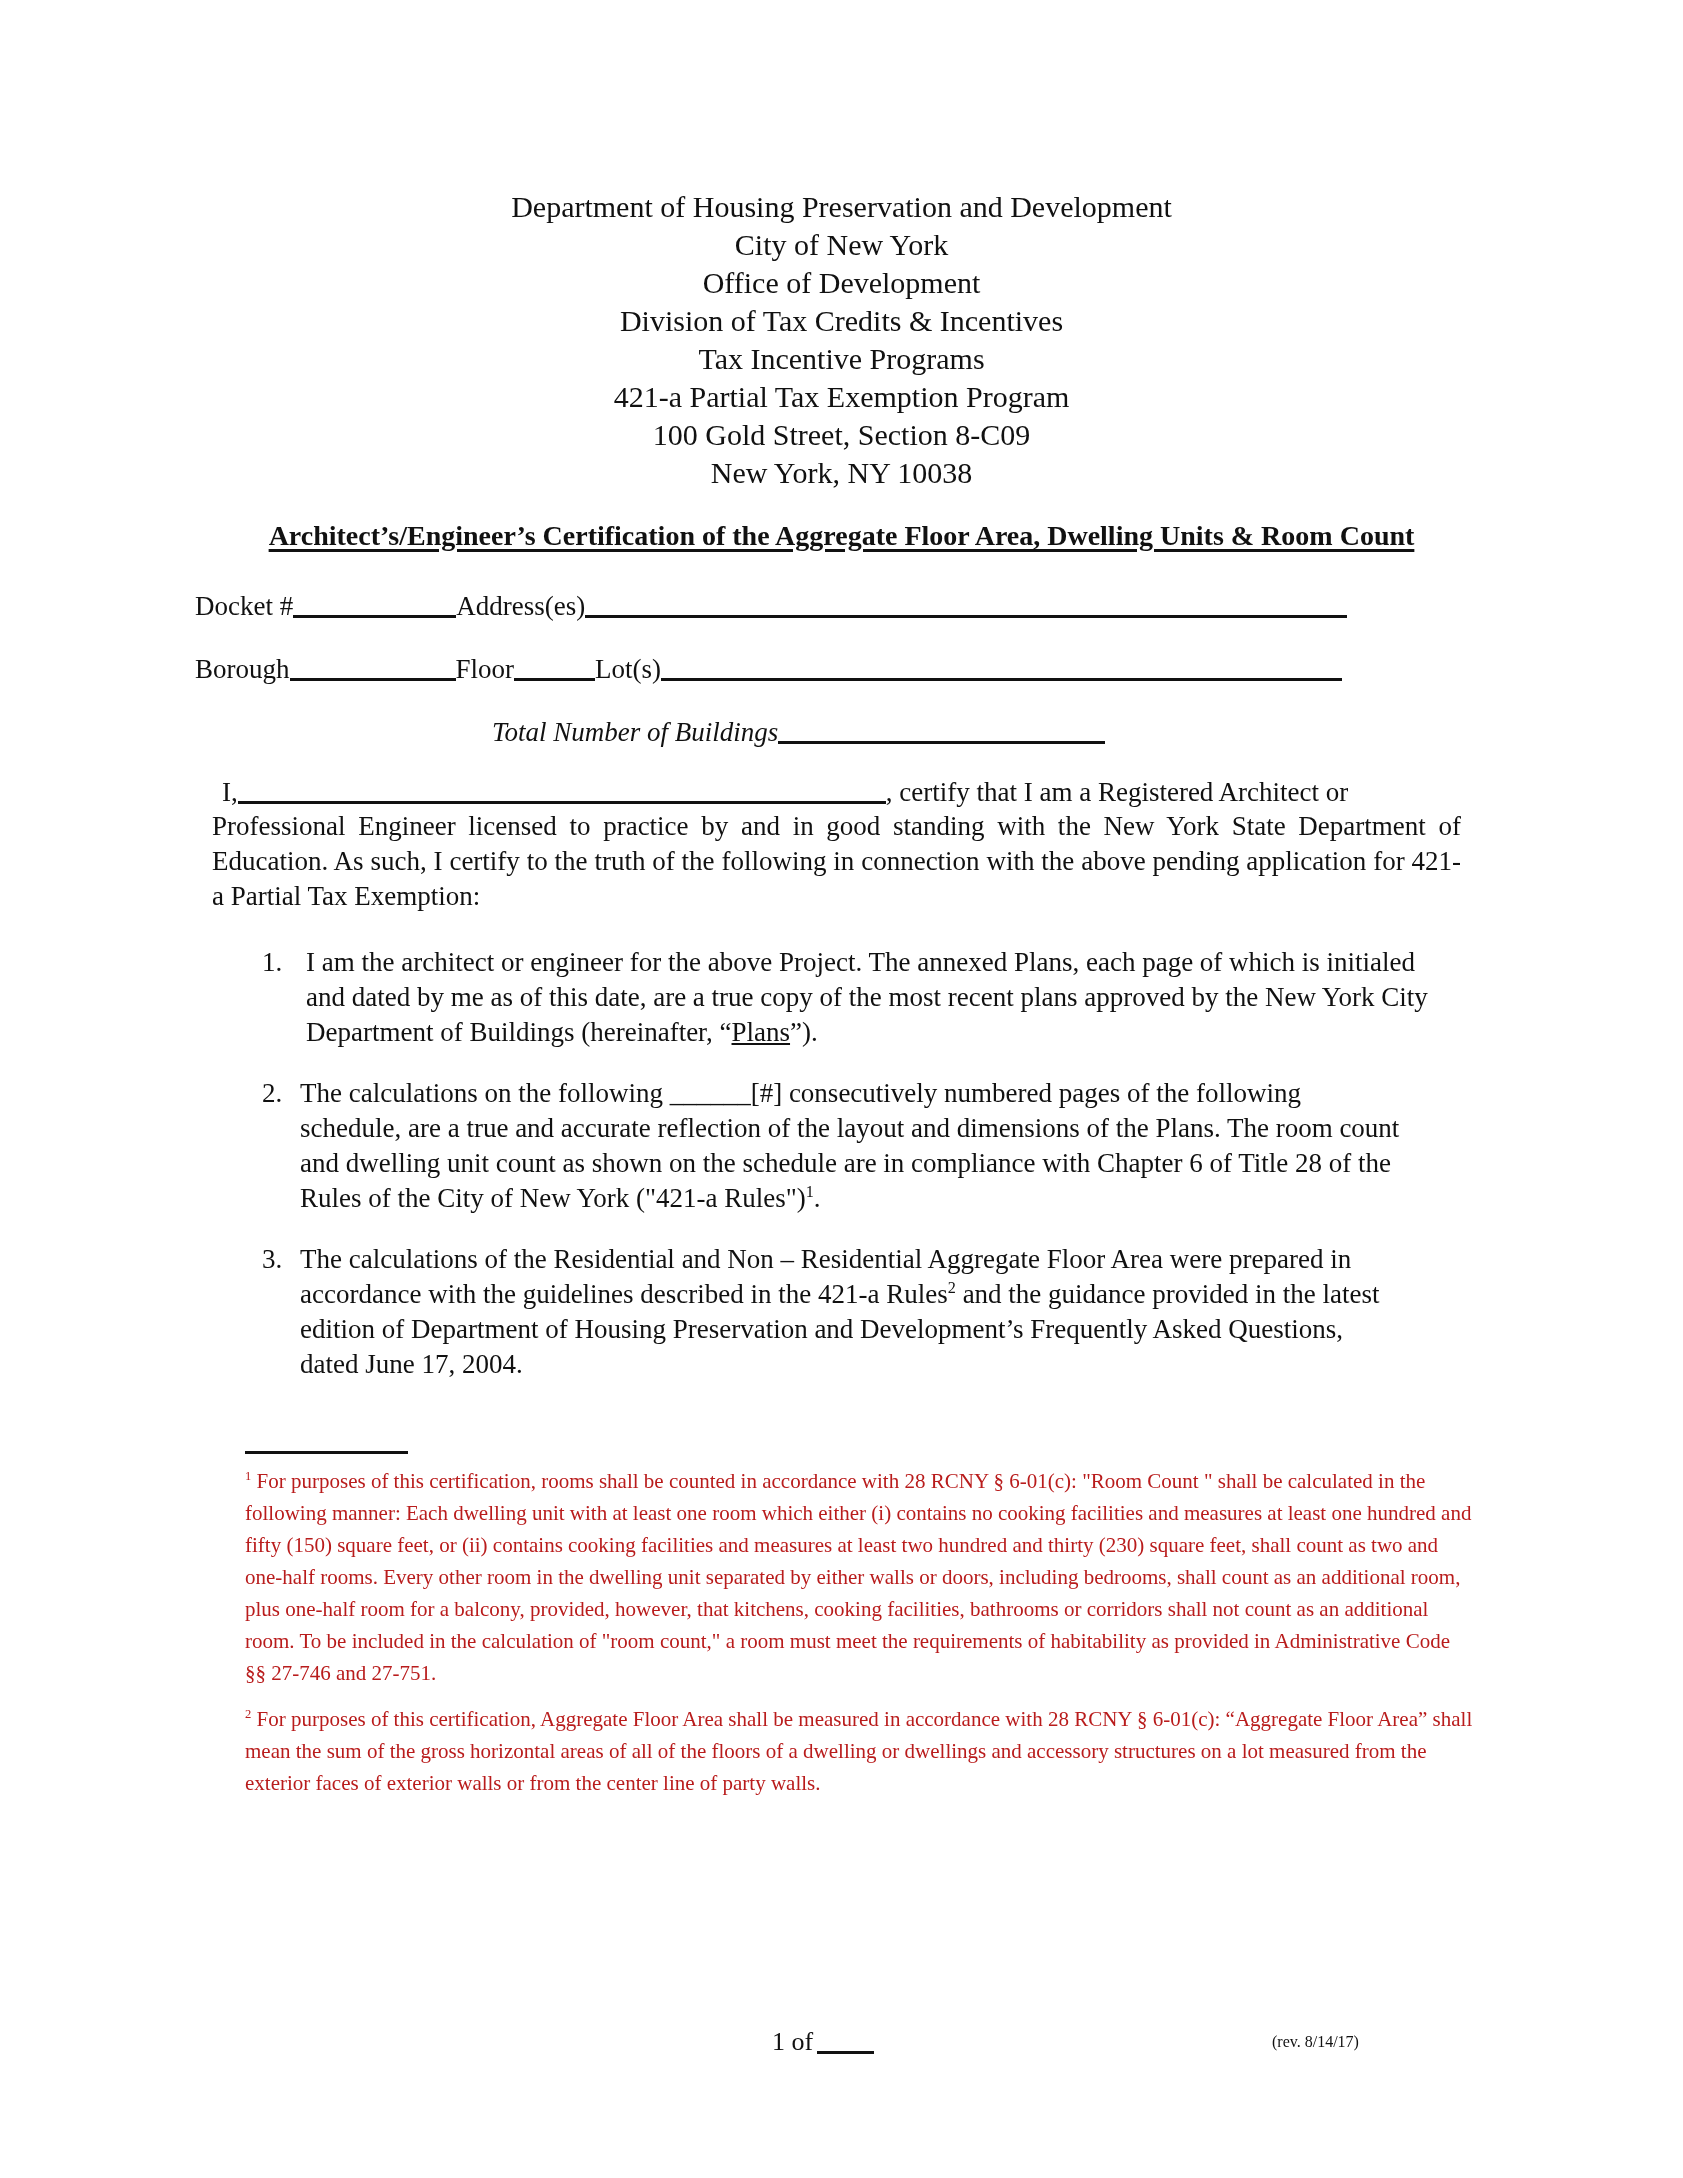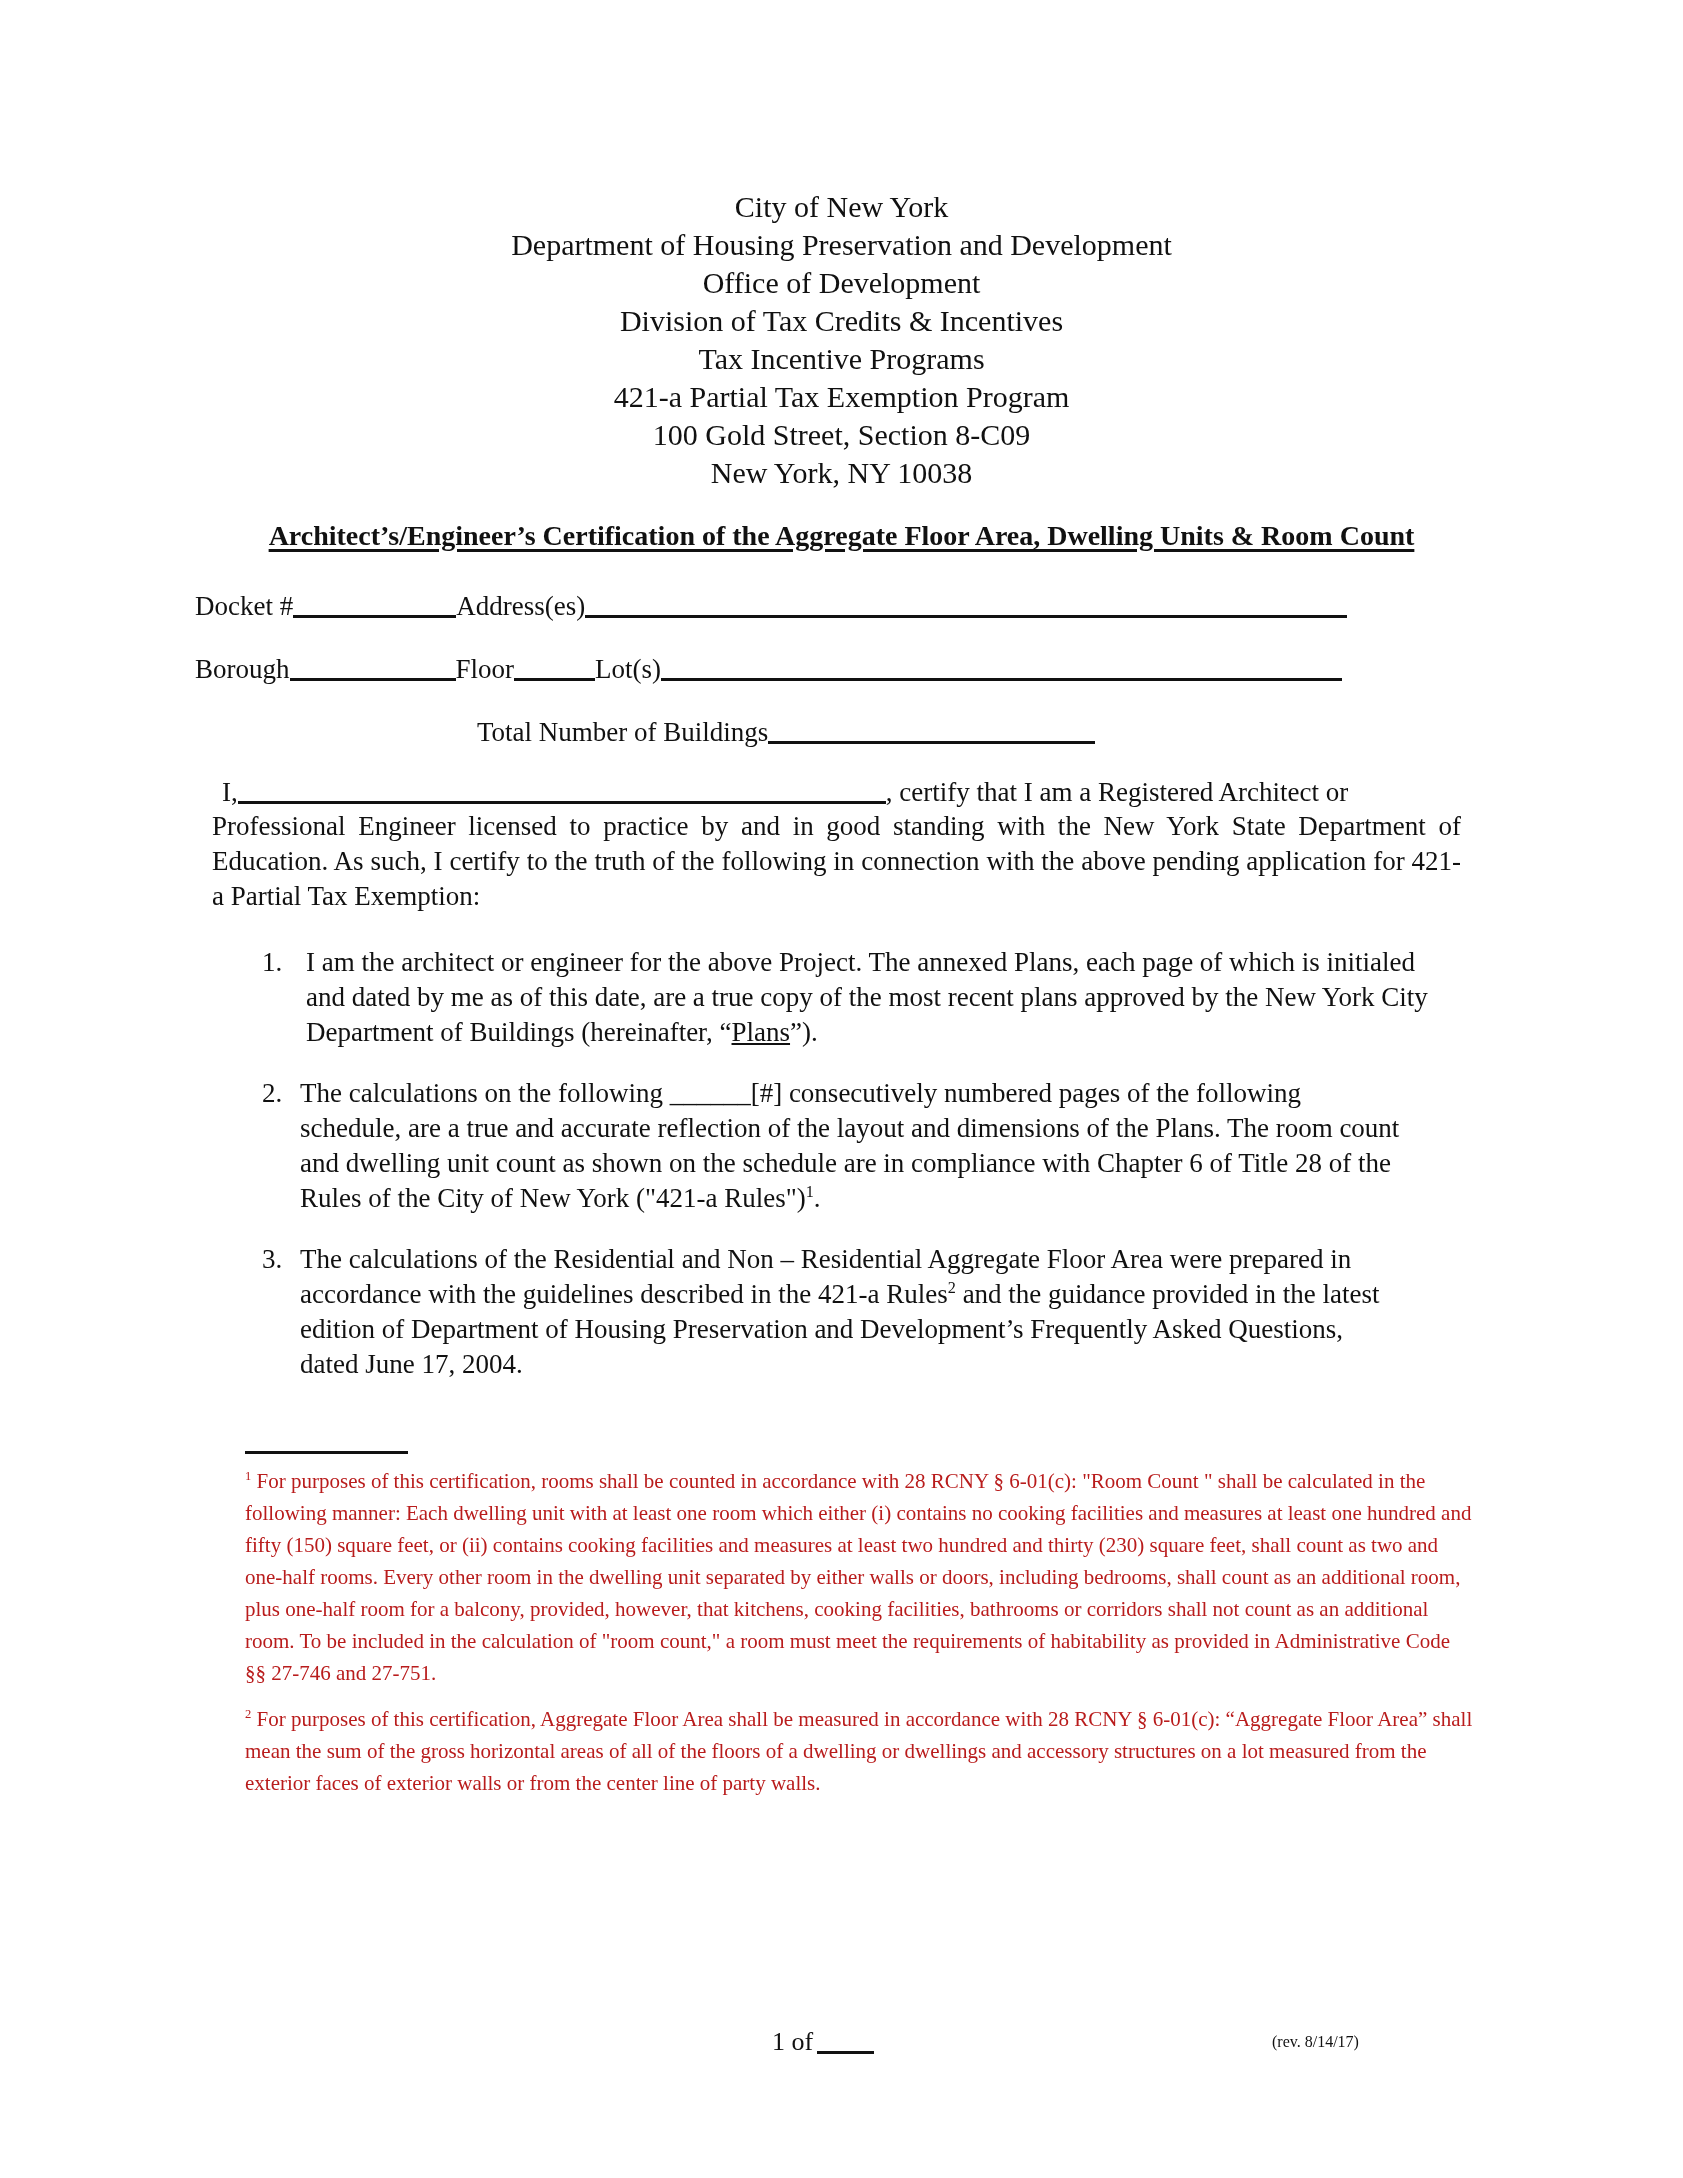--- a/index.html
+++ b/index.html
@@ -18,22 +18,22 @@
   .li .txt { flex: 1; }
   .fn { font-size: 21px; line-height: 32px; color: #b91c1c; }
   sup { font-size: 60%; line-height: 0; }
   .u { text-decoration: underline; }
   .rule { height: 3px; background: #111; }
 </style>
 </head>
 <body>
 
 <div class="abs hdr" style="top:188px;">
+  <div>Department of Housing Preservation and Development</div>
   <div>City of New York</div>
-  <div>Department of Housing Preservation and Development</div>
   <div>Office of Development</div>
   <div>Division of Tax Credits &amp; Incentives</div>
   <div>Tax Incentive Programs</div>
   <div>421-a Partial Tax Exemption Program</div>
   <div>100 Gold Street, Section 8-C09</div>
   <div>New York, NY 10038</div>
 </div>
 
 <div class="abs title" style="top:520px;">Architect’s/Engineer’s Certification of the Aggregate Floor Area, Dwelling Units &amp; Room Count</div>
 
@@ -46,21 +46,21 @@
 
 <div class="abs field-row" style="top:652px; left:195px;">
   <span>Borough</span>
   <span class="blank" style="width:166px;"></span>
   <span>Floor</span>
   <span class="blank" style="width:81px;"></span>
   <span>Lot(s)</span>
   <span class="blank" style="width:681px;"></span>
 </div>
 
-<div class="abs field-row" style="top:715px; left:477px;">
+<div class="abs field-row" style="top:715px; left:492px;font-style:italic;">
   <span>Total Number of Buildings</span>
   <span class="blank" style="width:327px;"></span>
 </div>
 
 <div class="abs para" style="top:775px; left:212px; width:1249px;">
   <div class="field-row" style="font-size:27px;">
     <span style="padding-left:10px;">I,</span>
     <span class="blank" style="width:648px;"></span>
     <span>, certify that I am a Registered Architect or</span>
   </div>

